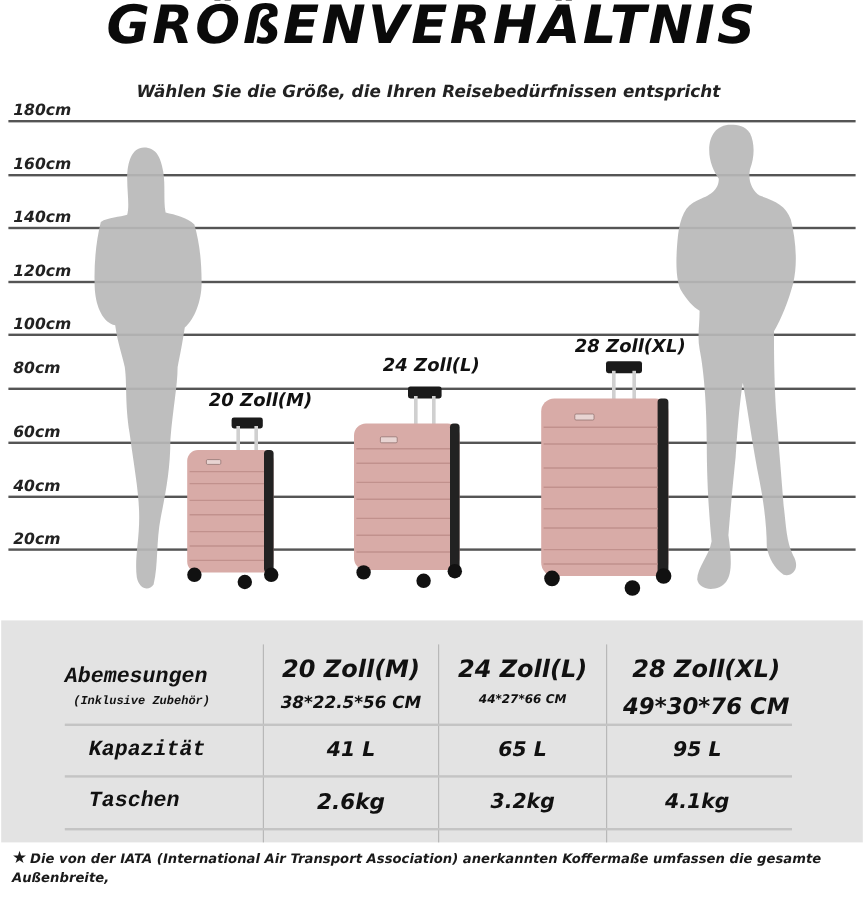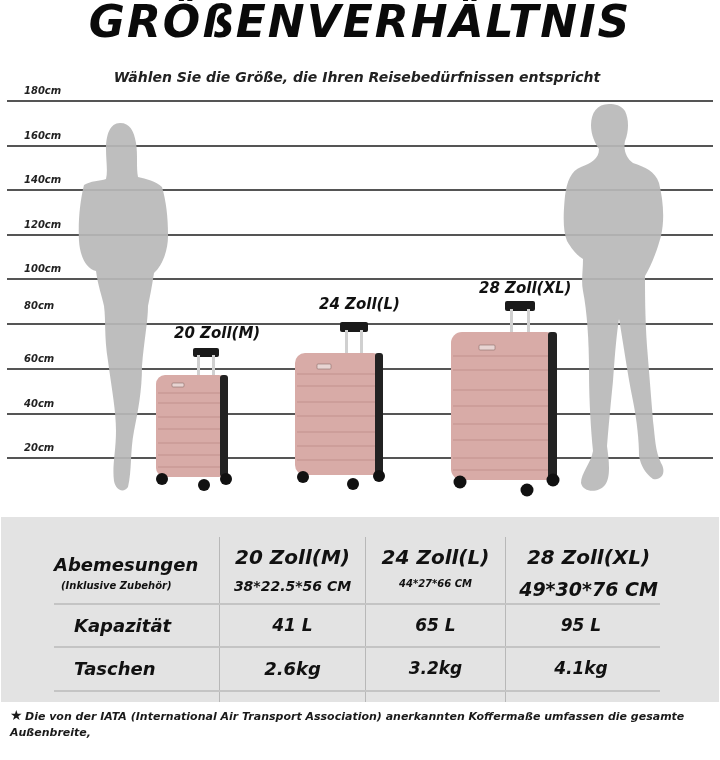--- a/index.html
+++ b/index.html
@@ -4,29 +4,29 @@
 <style>
   html, body { margin:0; padding:0; background:#ffffff; }
   body { width:720px; height:760px; position:relative; overflow:hidden;
          font-family:"DejaVu Sans", "Liberation Sans", sans-serif; color:#111; }
   .title { position:absolute; left:0; top:0; width:720px; text-align:center;
            font-size:44px; font-weight:bold; font-style:italic; letter-spacing:2px;
            line-height:48px; top:-2px; color:#0a0a0a; }
   .subtitle { position:absolute; left:0; top:52px; width:714px; text-align:center;
               font-size:14px; font-weight:bold; font-style:italic; color:#222;margin-top:17px; }
   .scale-line { position:absolute; left:7px; width:706px; height:1.5px; background:#555; }
-  .scale-label { position:absolute; left:11px; font-size:10px; font-weight:bold; font-style:italic; color:#222;margin-left:13px; }
+  .scale-label { position:absolute; left:11px; font-size:13px; font-weight:bold; font-style:italic; color:#222; }
   .silhouette { position:absolute; }
   .size-label { position:absolute; font-size:15px; font-weight:bold; font-style:italic; color:#111; white-space:nowrap; }
   .case { position:absolute; }
   .table-box { position:absolute; left:1px; top:517px; width:718px; height:185px; background:#e3e3e3; }
   .vline { position:absolute; top:537px; width:1px; background:#b8b8b8; height:165px; }
   .hline { position:absolute; left:54px; width:606px; height:2px; background:#c4c4c4; }
   .cell { position:absolute; text-align:center; font-weight:bold; font-style:italic; color:#111; }
-  .rowlabel { position:absolute; font-weight:bold; font-style:italic; color:#111; }
+  .rowlabel { position:absolute; font-weight:bold; font-style:italic; color:#111;font-family:Liberation Mono, monospace; }
   .note { position:absolute; left:10px; font-size:12px; font-style:italic; font-weight:bold; color:#1a1a1a; line-height:16px; }
   .note .star { display:inline-block; width:15px; font-style:normal; font-size:14px; }
 </style>
 </head>
 <body>
 
 <div class="title">GRÖßENVERHÄLTNIS</div>
 <div class="subtitle">Wählen Sie die Größe, die Ihren Reisebedürfnissen entspricht</div>
 
 <div>

